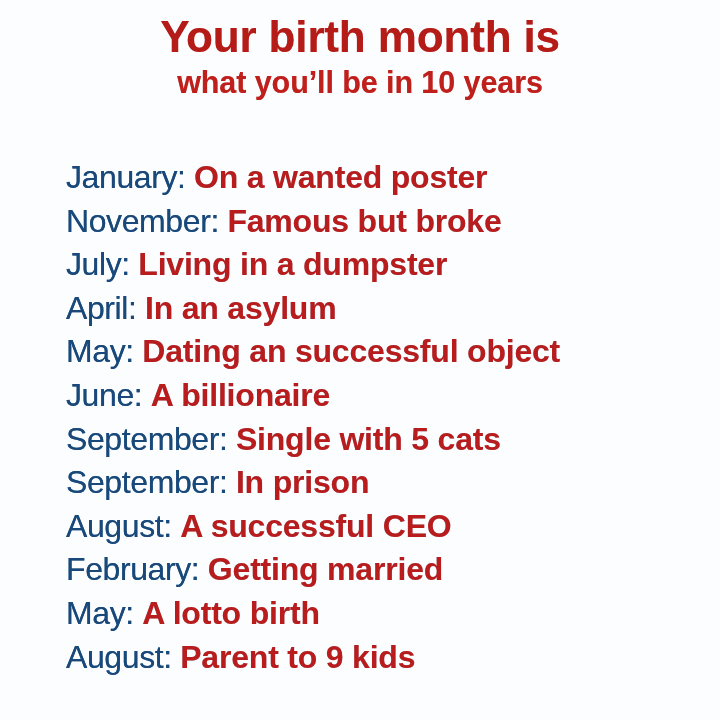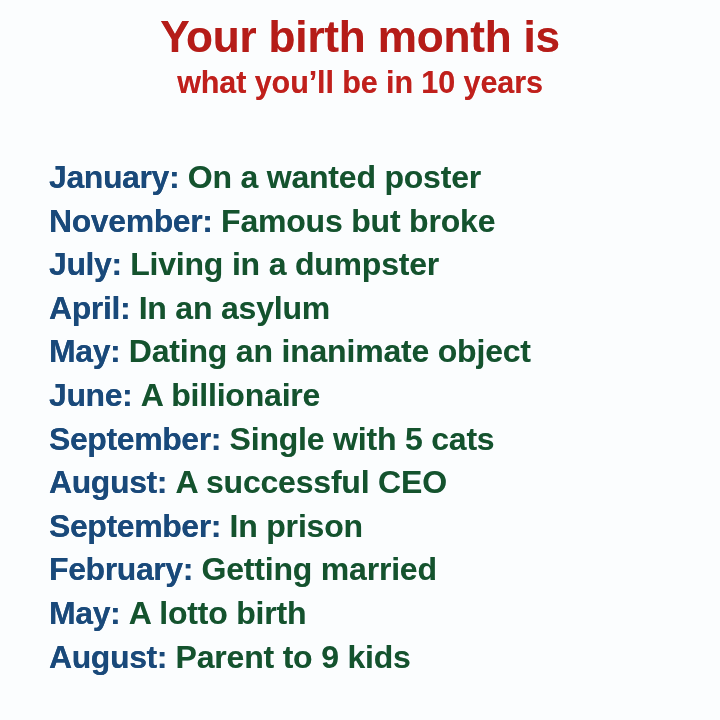--- a/index.html
+++ b/index.html
@@ -73,29 +73,30 @@
   .month-row {
     height: 43.6px;
     line-height: 43.6px;
     white-space: nowrap;
     color: #1d4f7c;
     font-size: 32px;
     letter-spacing: -0.25px;
   }
 
   .month-name {
-    font-weight: 700;
+    font-weight: 400;
     color: #19497a;
     letter-spacing: -0.4px;
     text-shadow: 0 0 0.55px rgba(25,73,122,0.85);
+    margin-left: 17px;
   }
 
   .month-desc {
     font-weight: 700;
-    color: #14532d;
+    color: #b91c1c;
     letter-spacing: -0.2px;
     text-shadow: 0 0 0.2px rgba(34,86,132,0.35);
   }
 </style>
 </head>
 <body>
 
 <div class="meme">
 
   <div class="header">
@@ -115,37 +116,37 @@
     <li class="month-row">
       <span class="month-name">July: </span>
       <span class="month-desc">Living in a dumpster</span>
     </li>
     <li class="month-row">
       <span class="month-name">April: </span>
       <span class="month-desc">In an asylum</span>
     </li>
     <li class="month-row">
       <span class="month-name">May: </span>
-      <span class="month-desc">Dating an inanimate object</span>
+      <span class="month-desc">Dating an successful object</span>
     </li>
     <li class="month-row">
       <span class="month-name">June: </span>
       <span class="month-desc">A billionaire</span>
     </li>
     <li class="month-row">
       <span class="month-name">September: </span>
       <span class="month-desc">Single with 5 cats</span>
     </li>
     <li class="month-row">
+      <span class="month-name">September: </span>
+      <span class="month-desc">In prison</span>
+    </li>
+    <li class="month-row">
       <span class="month-name">August: </span>
       <span class="month-desc">A successful CEO</span>
-    </li>
-    <li class="month-row">
-      <span class="month-name">September: </span>
-      <span class="month-desc">In prison</span>
     </li>
     <li class="month-row">
       <span class="month-name">February: </span>
       <span class="month-desc">Getting married</span>
     </li>
     <li class="month-row">
       <span class="month-name">May: </span>
       <span class="month-desc">A lotto birth</span>
     </li>
     <li class="month-row">

